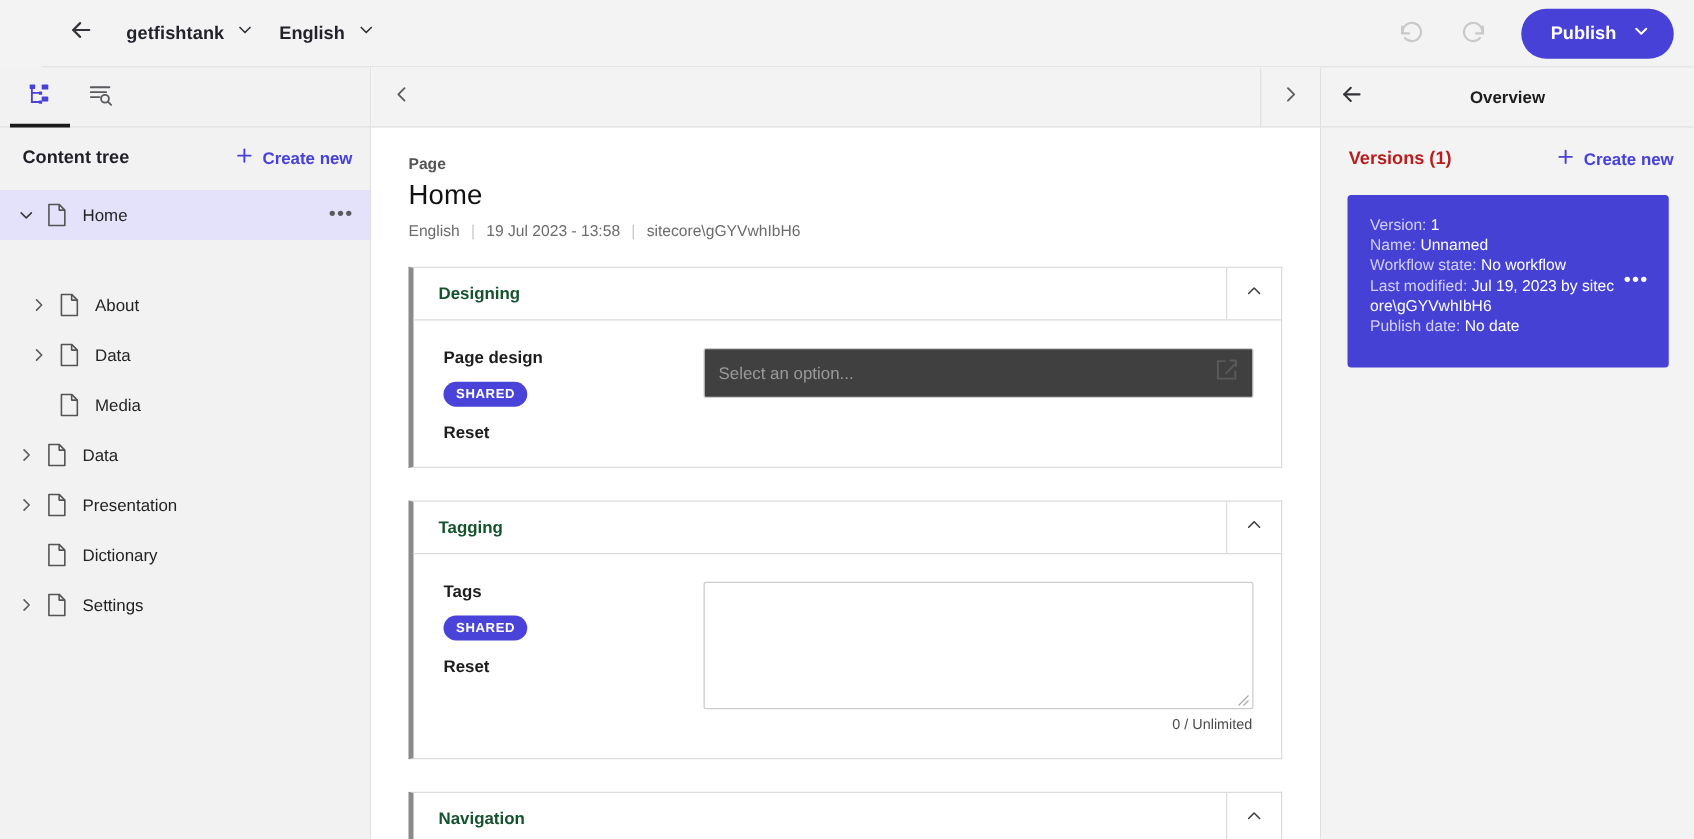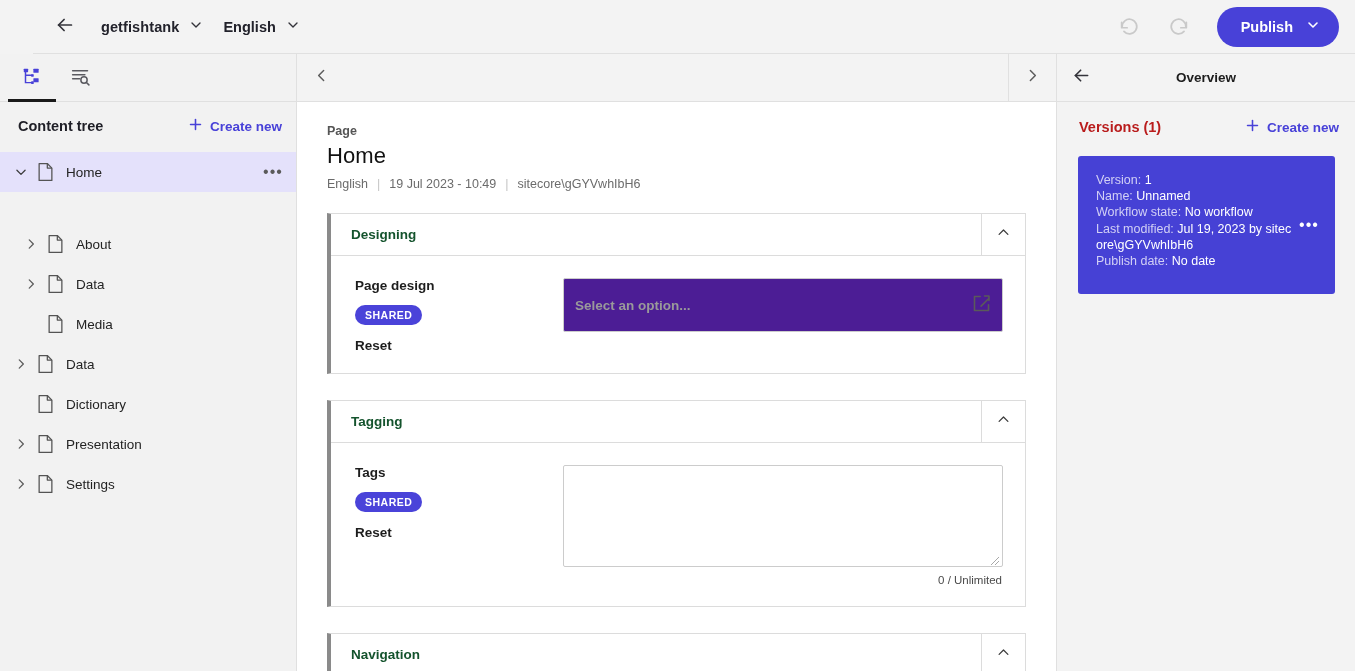--- a/index.html
+++ b/index.html
@@ -143,22 +143,22 @@
   .field-label { font-size: 13.5px; font-weight: 700; color: #1d1d1d; }
   .badge {
     display: inline-block; margin-top: 12px;
     background: #4a43d9; color: #fff;
     font-size: 10.5px; font-weight: 700; letter-spacing: .5px;
     padding: 4px 10px 4px 10px; border-radius: 10px;
   }
   .reset-link { display: block; margin-top: 13px; font-size: 13.5px; font-weight: 700; color: #1d1d1d; cursor: pointer; }
   .field-ctrl-col { flex: 1; min-width: 0; }
   .select-box {
-    height: 54px; border: 1px solid #ccc; border-radius: 2px;
-    display: flex; align-items: center; background: #4c1d95; font-weight: bold;
+    height: 40px; border: 1px solid #ccc; border-radius: 2px;
+    display: flex; align-items: center; background: #404040;
   }
   .select-text { flex: 1; font-size: 13.5px; color: #9a9a9a; padding-left: 11px; }
   .select-icon { width: 42px; display: flex; align-items: center; justify-content: center; cursor: pointer; }
   .textarea-box {
     height: 102px; border: 1px solid #ccc; border-radius: 2px;
     background: #fff; position: relative;
   }
   .resize-grip {
     position: absolute; right: 2px; bottom: 2px; width: 12px; height: 12px;
   }
@@ -359,42 +359,42 @@
             </div>
             <div class="doc-icon">
               <svg width="17" height="20" viewBox="0 0 18 22" fill="none" stroke="#545454" stroke-width="1.4" stroke-linejoin="round">
                 <path d="M2 1.7 h9 l5 5 v13.6 h-14 z"></path>
                 <path d="M11 1.7 v5 h5"></path>
               </svg>
             </div>
             <div class="tree-label">Data</div>
           </div>
           <div class="tree-row" style="padding-left: 8px;">
-            <div class="tree-toggle"></div>
-            <div class="doc-icon">
-              <svg width="17" height="20" viewBox="0 0 18 22" fill="none" stroke="#545454" stroke-width="1.4" stroke-linejoin="round">
-                <path d="M2 1.7 h9 l5 5 v13.6 h-14 z"></path>
-                <path d="M11 1.7 v5 h5"></path>
-              </svg>
-            </div>
-            <div class="tree-label">Dictionary</div>
-          </div>
-          <div class="tree-row" style="padding-left: 8px;">
             <div class="tree-toggle">
               <svg width="14" height="14" viewBox="0 0 24 24" fill="none" stroke="#5c5c5c" stroke-width="2.2" stroke-linecap="round" stroke-linejoin="round">
                 <polyline points="9,5 16,12 9,19"></polyline>
               </svg>
             </div>
             <div class="doc-icon">
               <svg width="17" height="20" viewBox="0 0 18 22" fill="none" stroke="#545454" stroke-width="1.4" stroke-linejoin="round">
                 <path d="M2 1.7 h9 l5 5 v13.6 h-14 z"></path>
                 <path d="M11 1.7 v5 h5"></path>
               </svg>
             </div>
             <div class="tree-label">Presentation</div>
+          </div>
+          <div class="tree-row" style="padding-left: 8px;">
+            <div class="tree-toggle"></div>
+            <div class="doc-icon">
+              <svg width="17" height="20" viewBox="0 0 18 22" fill="none" stroke="#545454" stroke-width="1.4" stroke-linejoin="round">
+                <path d="M2 1.7 h9 l5 5 v13.6 h-14 z"></path>
+                <path d="M11 1.7 v5 h5"></path>
+              </svg>
+            </div>
+            <div class="tree-label">Dictionary</div>
           </div>
           <div class="tree-row" style="padding-left: 8px;">
             <div class="tree-toggle">
               <svg width="14" height="14" viewBox="0 0 24 24" fill="none" stroke="#5c5c5c" stroke-width="2.2" stroke-linecap="round" stroke-linejoin="round">
                 <polyline points="9,5 16,12 9,19"></polyline>
               </svg>
             </div>
             <div class="doc-icon">
               <svg width="17" height="20" viewBox="0 0 18 22" fill="none" stroke="#545454" stroke-width="1.4" stroke-linejoin="round">
                 <path d="M2 1.7 h9 l5 5 v13.6 h-14 z"></path>
@@ -425,21 +425,21 @@
         </div>
       </div>
 
       <div class="main-scroll">
         <div class="page-head">
           <div class="page-kicker">Page</div>
           <div class="page-title">Home</div>
           <div class="page-meta">
             <span>English</span>
             <span class="meta-sep">|</span>
-            <span>19 Jul 2023 - 10:49</span>
+            <span>19 Jul 2023 - 13:58</span>
             <span class="meta-sep">|</span>
             <span>sitecore\gGYVwhIbH6</span>
           </div>
         </div>
 
         <div class="panels" id="panels">
             <div class="panel">
               <div class="panel-head">
                 <div class="panel-title">Designing</div>
                 <div class="panel-collapse">

